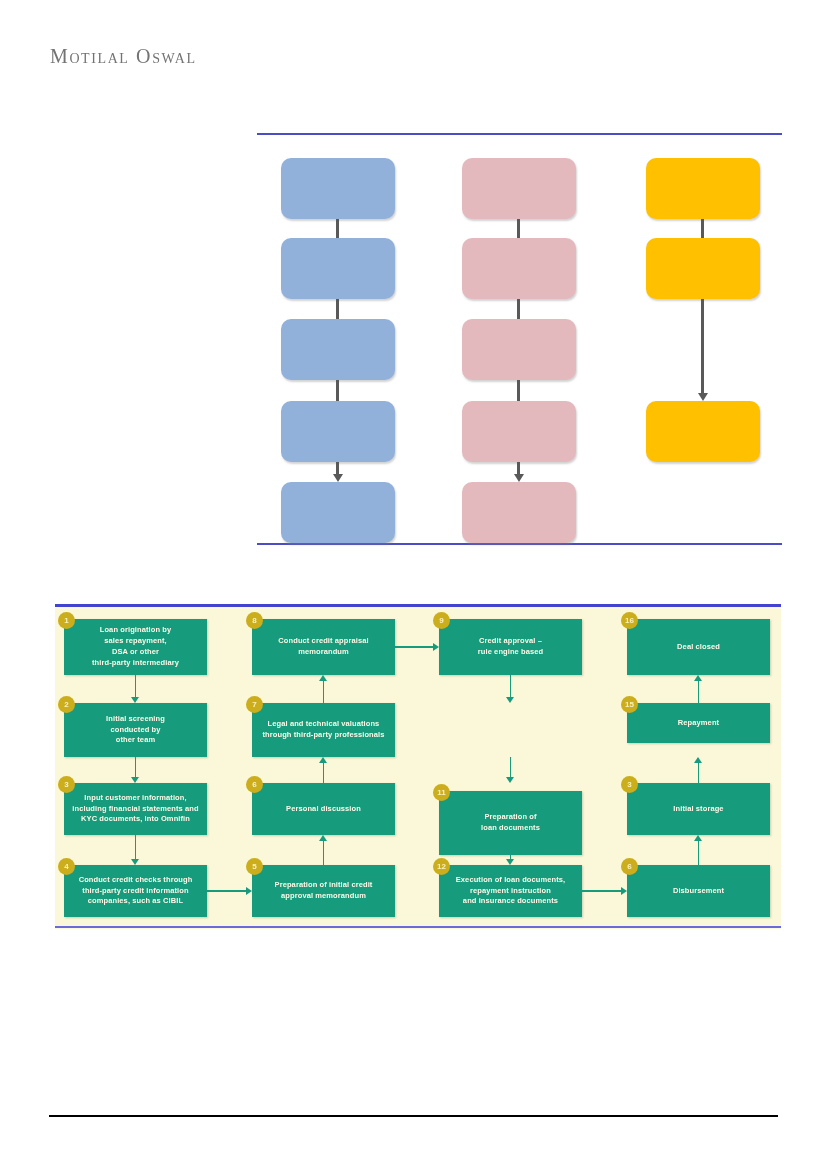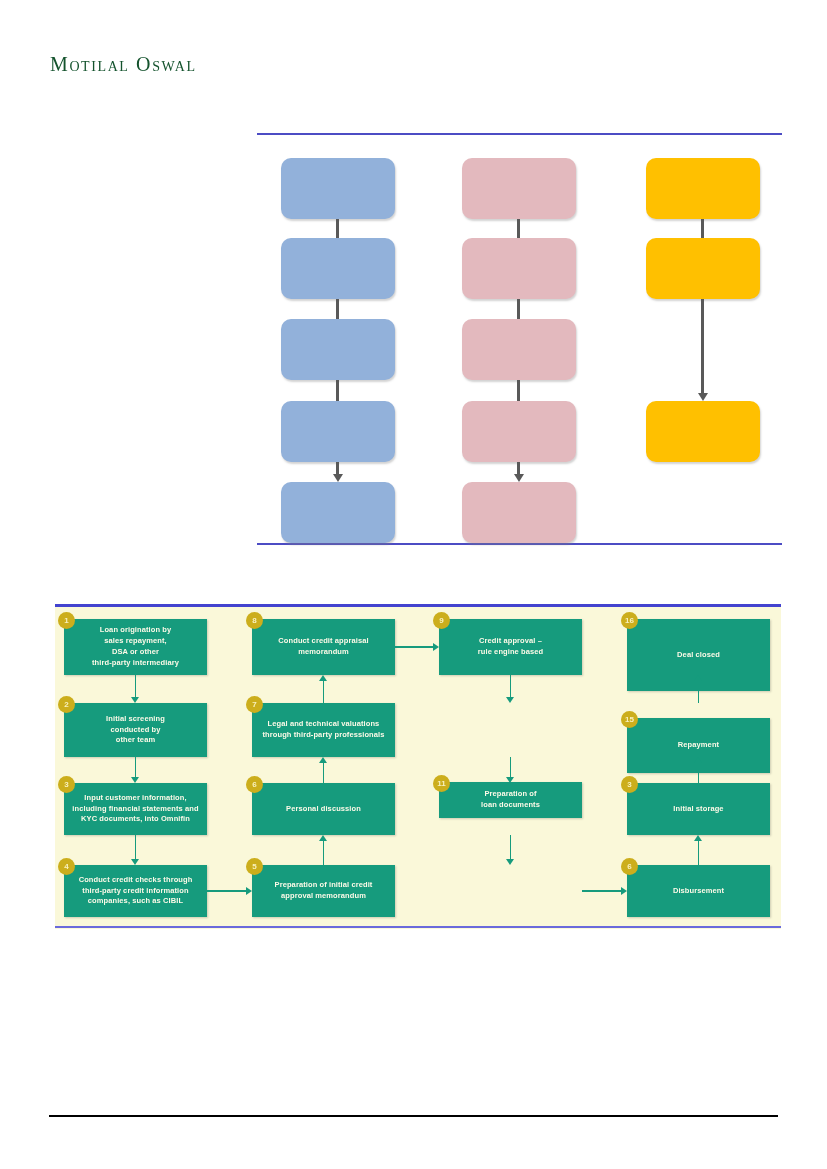--- a/index.html
+++ b/index.html
@@ -1,21 +1,21 @@
 <!DOCTYPE html>
 <html><head>
 <meta charset="utf-8">
 <style>
   html,body{margin:0;padding:0;background:#fff;}
   #page{position:relative;width:827px;height:1169px;background:#ffffff;overflow:hidden;
         font-family:"Liberation Sans",sans-serif;}
 
   
-  .logo{position:absolute;left:50px;top:53px;font-family:"Liberation Serif",serif;
-        font-variant:small-caps;font-size:20px;letter-spacing:1.6px;color:#14532d;}
+  .logo{position:absolute;left:50px;top:45px;font-family:"Liberation Serif",serif;
+        font-variant:small-caps;font-size:20px;letter-spacing:1.6px;color:#737373;}
 
   
   .rule{position:absolute;}
   .rule-indigo{background:#4c4cc4;}
   .rule-black{background:#000;}
 
   
   #topdiag{position:absolute;left:257px;top:133px;width:525px;height:412px;}
   .tbox{position:absolute;width:114px;height:61px;border-radius:10px;
         box-shadow:1px 2px 2px rgba(130,130,130,.35);}
@@ -134,31 +134,37 @@
       <span class="badge">5</span>
       <span class="glabel">Preparation of initial credit
 approval memorandum</span>
     </div>
 
     <div class="gbox" style="left:384px;top:15px;height:56px">
       <span class="badge">9</span>
       <span class="glabel">Credit approval –
 rule engine based</span>
     </div>
-    <div class="gbox" style="left:384px;top:178px;height:36px">
+    <div class="gbox" style="left:384px;top:187px;height:64px">
       <span class="badge">11</span>
       <span class="glabel">Preparation of
 loan documents</span>
     </div>
-
-    <div class="gbox" style="left:572px;top:15px;height:72px">
+    <div class="gbox" style="left:384px;top:261px;height:52px">
+      <span class="badge">12</span>
+      <span class="glabel">Execution of loan documents,
+repayment instruction
+and insurance documents</span>
+    </div>
+
+    <div class="gbox" style="left:572px;top:15px;height:56px">
       <span class="badge">16</span>
       <span class="glabel">Deal closed</span>
     </div>
-    <div class="gbox" style="left:572px;top:114px;height:55px">
+    <div class="gbox" style="left:572px;top:99px;height:40px">
       <span class="badge">15</span>
       <span class="glabel">Repayment</span>
     </div>
     <div class="gbox" style="left:572px;top:179px;height:52px">
       <span class="badge">3</span>
       <span class="glabel">Initial storage</span>
     </div>
     <div class="gbox" style="left:572px;top:261px;height:52px">
       <span class="badge">6</span>
       <span class="glabel">Disbursement</span>

